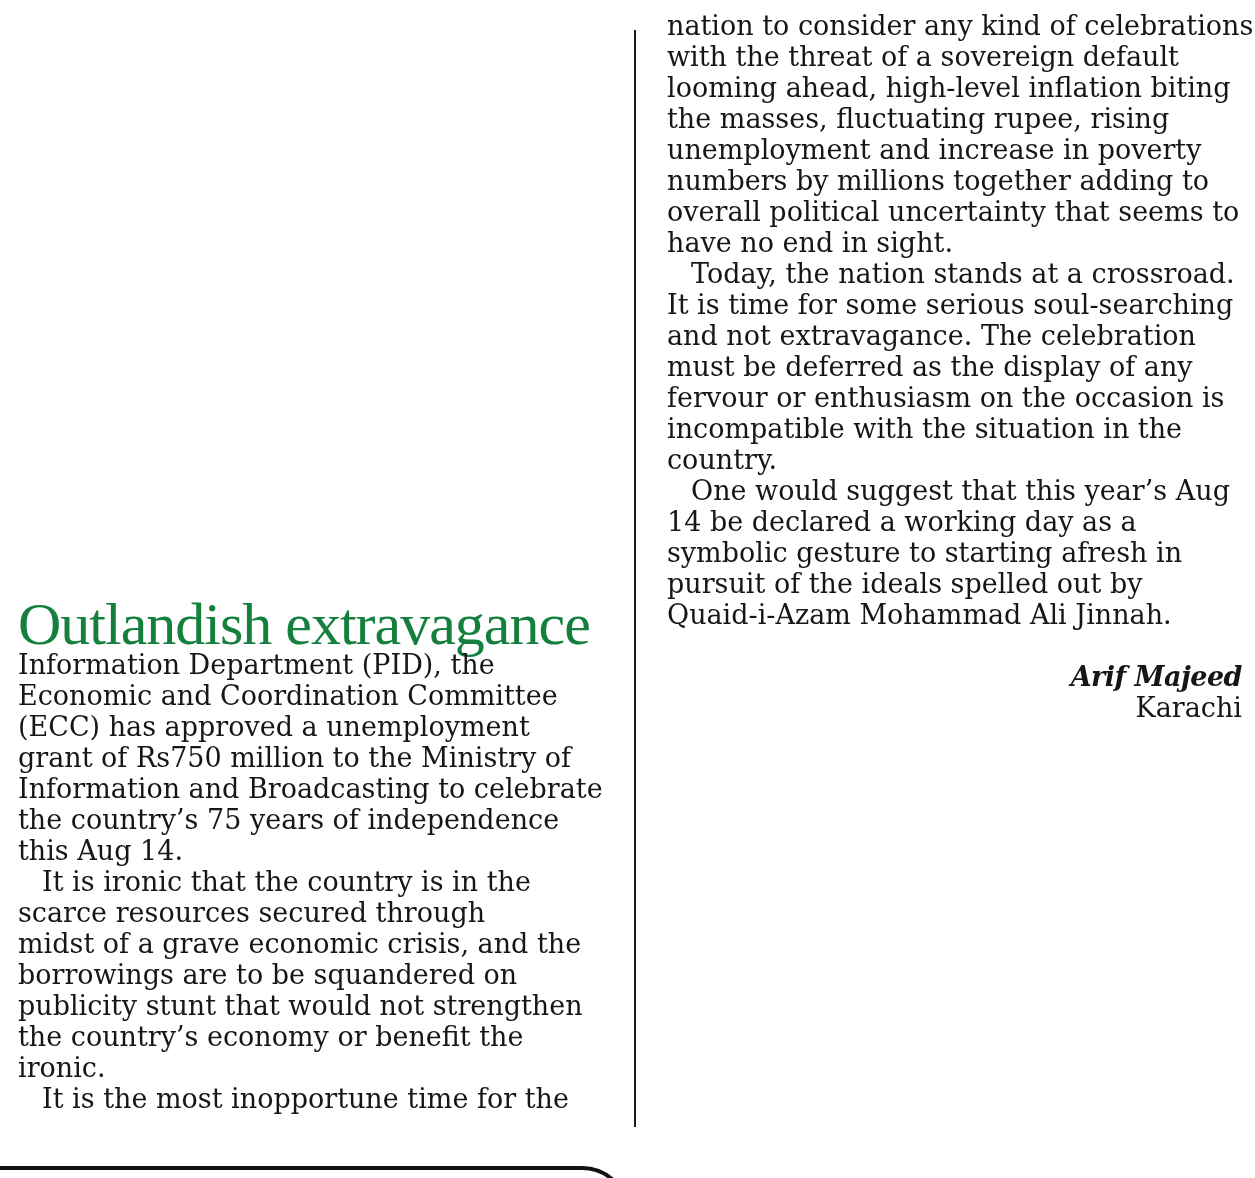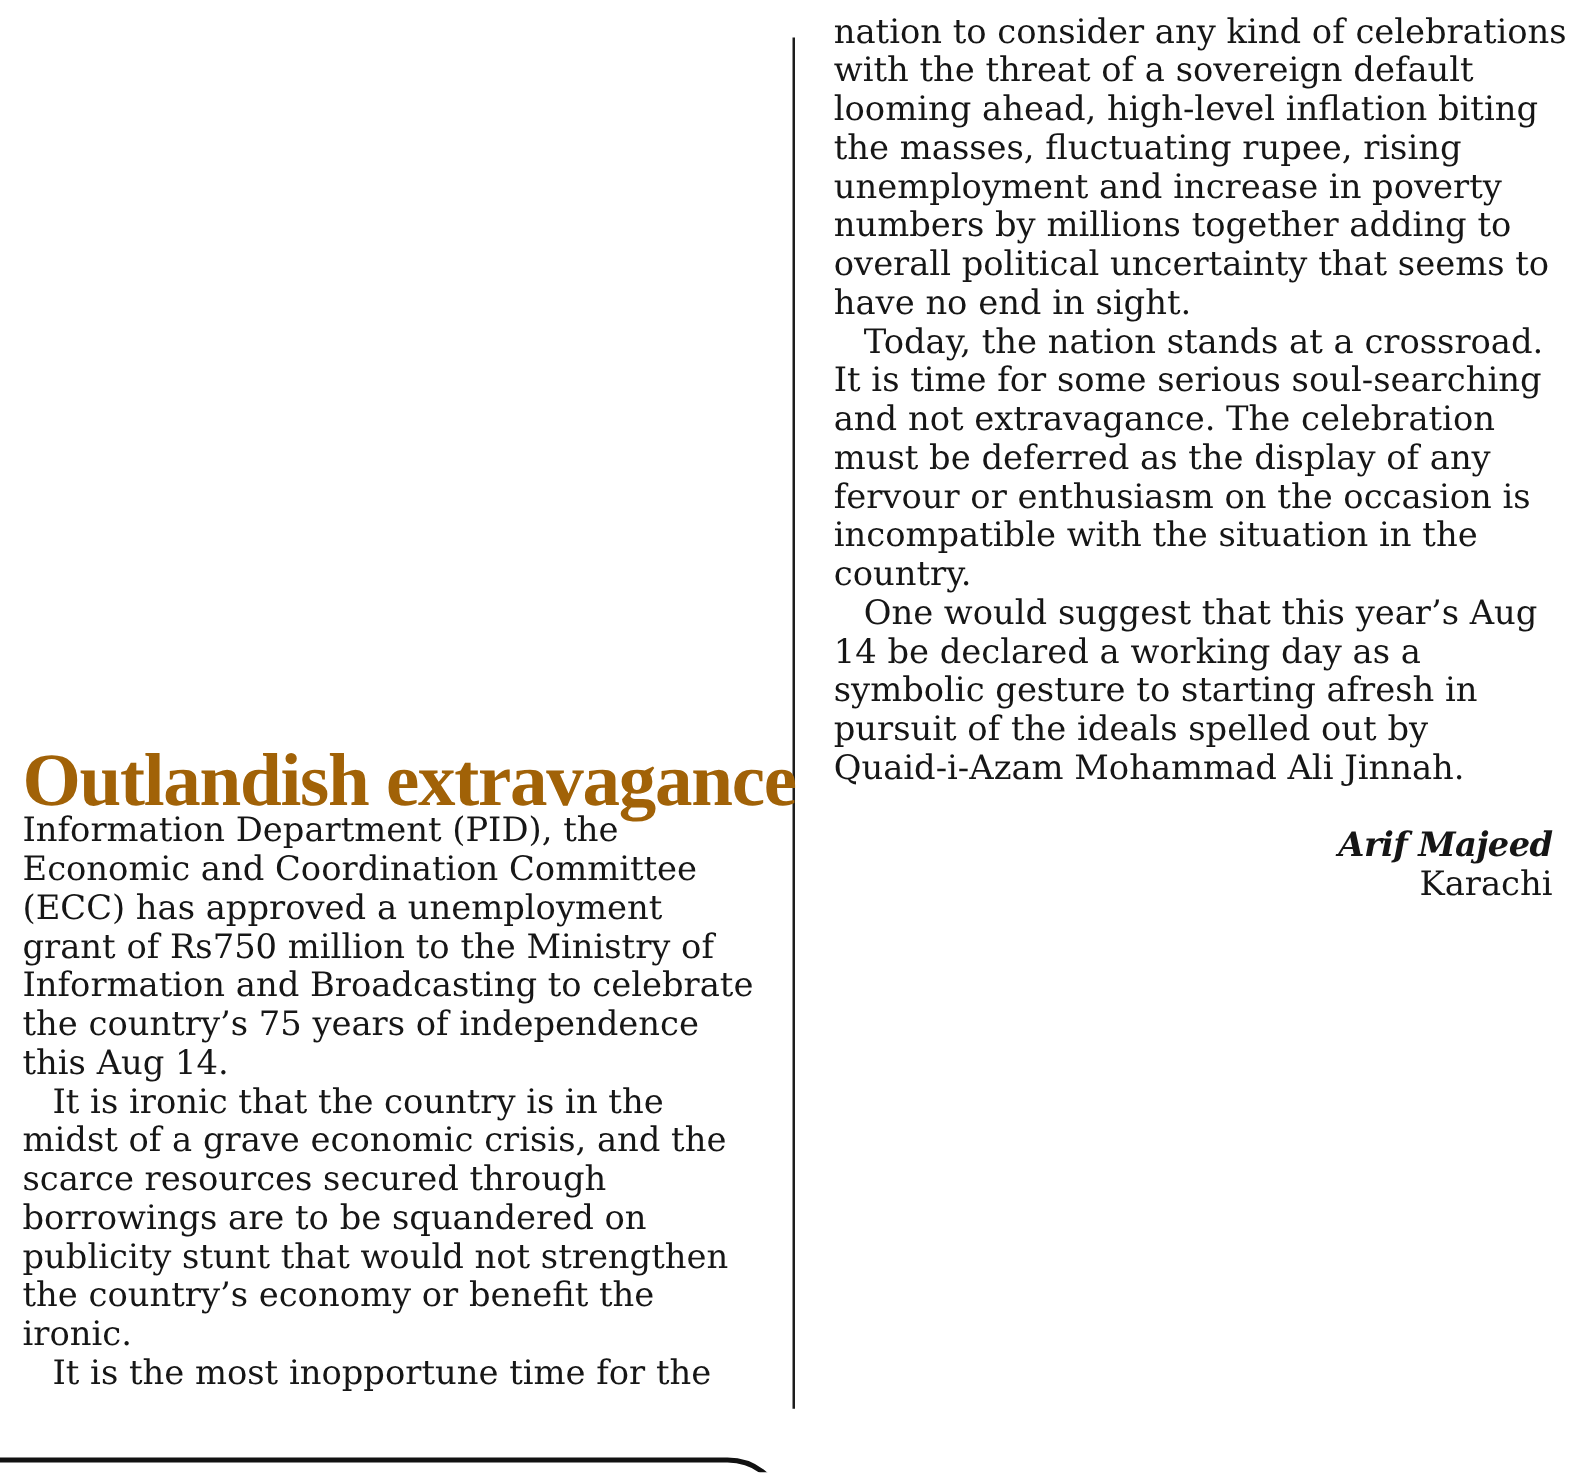--- a/index.html
+++ b/index.html
@@ -32,25 +32,25 @@
     position: absolute;
     left: 18px;
     top: 0;
     width: 606px;
   }
   .headline {
     position: absolute;
     left: 0;
     top: 553px;
     font-family: "Liberation Serif", serif;
-    font-weight: 700;
+    font-weight: 400;
     font-size: 60px;
     line-height: 62px;
     letter-spacing: -1px;
-    color: #a16207;
+    color: #15803d;
     white-space: nowrap;
     text-align: right;
   }
   .body-lines {
     position: absolute;
     left: 0;
     width: 606px;
   }
   .body-lines.left-start { top: 649px; }
 
@@ -110,23 +110,23 @@
         <div class="line">grant of Rs750 million to the Ministry of</div>
 
         <div class="line">Information and Broadcasting to celebrate</div>
 
         <div class="line">the country’s 75 years of independence</div>
 
         <div class="line">this Aug 14.</div>
 
         <div class="line indent">It is ironic that the country is in the</div>
 
+        <div class="line">scarce resources secured through</div>
+
         <div class="line">midst of a grave economic crisis, and the</div>
-
-        <div class="line">scarce resources secured through</div>
 
         <div class="line">borrowings are to be squandered on</div>
 
         <div class="line">publicity stunt that would not strengthen</div>
 
         <div class="line">the country’s economy or benefit the</div>
 
         <div class="line">ironic.</div>
 
         <div class="line indent">It is the most inopportune time for the</div>

